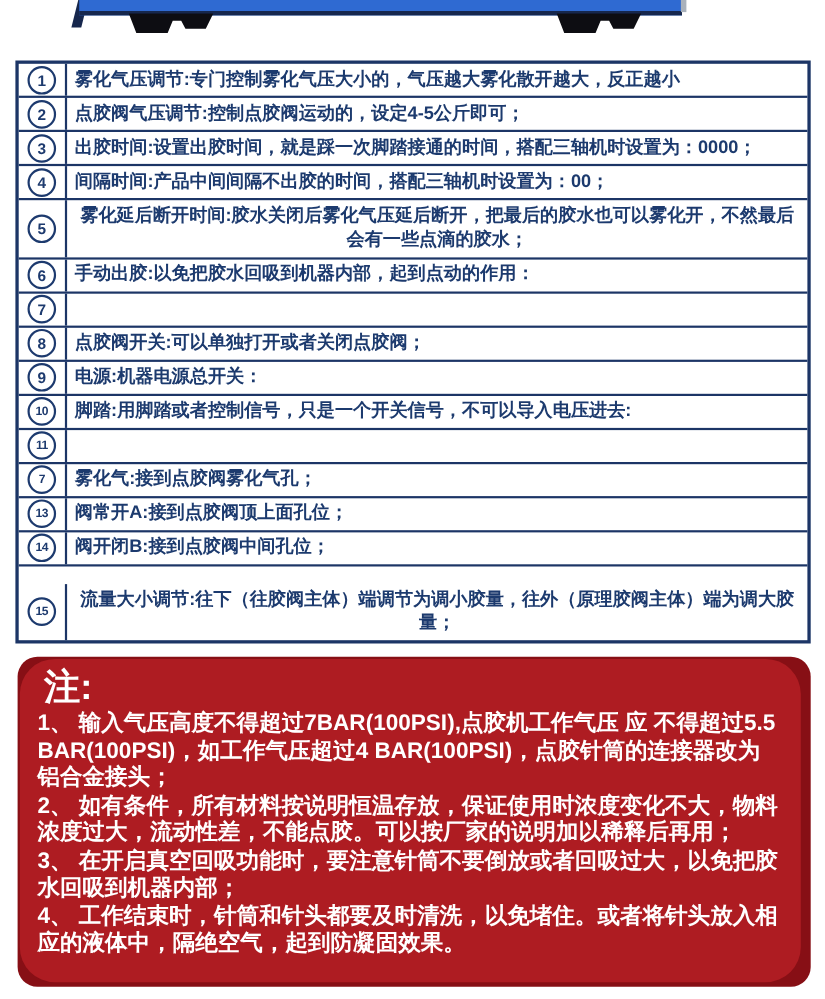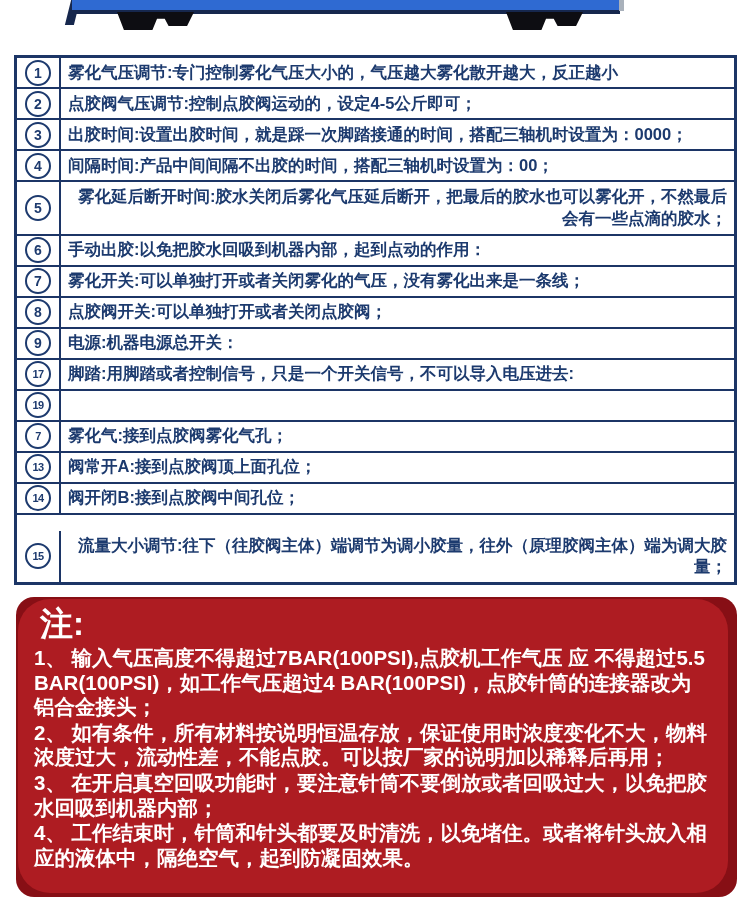--- a/index.html
+++ b/index.html
@@ -26,21 +26,21 @@
   .row:last-child{border-bottom:none;margin-top:16px;}
   .num-cell{flex:0 0 42px;border-right:2px solid #1c3566;
     display:flex;align-items:center;justify-content:center;}
   .circ{width:22px;height:22px;border:2px solid #1d3a6e;border-radius:50%;
     display:flex;align-items:center;justify-content:center;
     font-size:14px;font-weight:bold;color:#1d3a6e;line-height:1;}
   .row:nth-child(n+10) .circ{font-size:11px;letter-spacing:-0.5px;}
   .text-cell{flex:1;display:flex;align-items:center;
     padding:3px 8px 3px 7px;font-size:16.5px;line-height:1.32;
     color:#1c3a6e;font-weight:bold;}
-  .row.dbl .text-cell{justify-content:center;text-align:right;padding:4px 7px;border-radius:11px;}
+  .row.dbl .text-cell{justify-content:center;text-align:center;padding:4px 7px;border-radius:11px;}
   
   .note-outer{position:absolute;left:16px;top:597px;width:721px;height:300px;
     background:#870f15;border-radius:18px;}
   .note-inner{position:absolute;left:2px;top:2px;right:9px;bottom:4px;
     background:#ae1c22;border-radius:32px;
     padding:4px 20px 0 16px;box-sizing:border-box;color:#ffffff;overflow:hidden;}
   .note-heading{font-size:33px;font-weight:bold;margin:2px 0 3px 6px;line-height:1.15;}
   .note-item{font-size:20.5px;font-weight:bold;line-height:1.2;margin:0 0 1px 0;}
 </style>
 </head>
@@ -88,43 +88,42 @@
   <div class="row">
     <div class="num-cell">
         <span class="circ">6</span>
       </div>
     <div class="text-cell">手动出胶:以免把胶水回吸到机器内部，起到点动的作用：</div>
   </div>
   <div class="row">
     <div class="num-cell">
         <span class="circ">7</span>
       </div>
-    <div class="text-cell">雾化开关:可以单独打开或者关闭雾化的气压，没有雾化出来是一条线；</div>
   </div>
   <div class="row">
     <div class="num-cell">
         <span class="circ">8</span>
       </div>
     <div class="text-cell">点胶阀开关:可以单独打开或者关闭点胶阀；</div>
   </div>
   <div class="row">
     <div class="num-cell">
         <span class="circ">9</span>
       </div>
     <div class="text-cell">电源:机器电源总开关：</div>
   </div>
   <div class="row">
     <div class="num-cell">
-        <span class="circ">17</span>
+        <span class="circ">10</span>
       </div>
     <div class="text-cell">脚踏:用脚踏或者控制信号，只是一个开关信号，不可以导入电压进去:</div>
   </div>
   <div class="row">
     <div class="num-cell">
-        <span class="circ">19</span>
+        <span class="circ">11</span>
       </div>
   </div>
   <div class="row">
     <div class="num-cell">
         <span class="circ">7</span>
       </div>
     <div class="text-cell">雾化气:接到点胶阀雾化气孔；</div>
   </div>
   <div class="row">
     <div class="num-cell">

